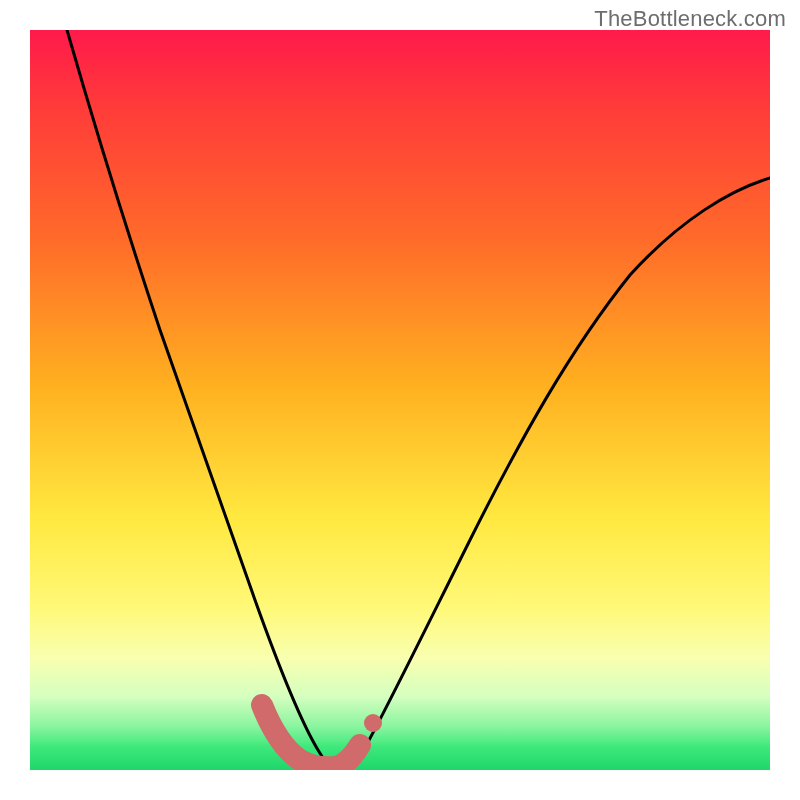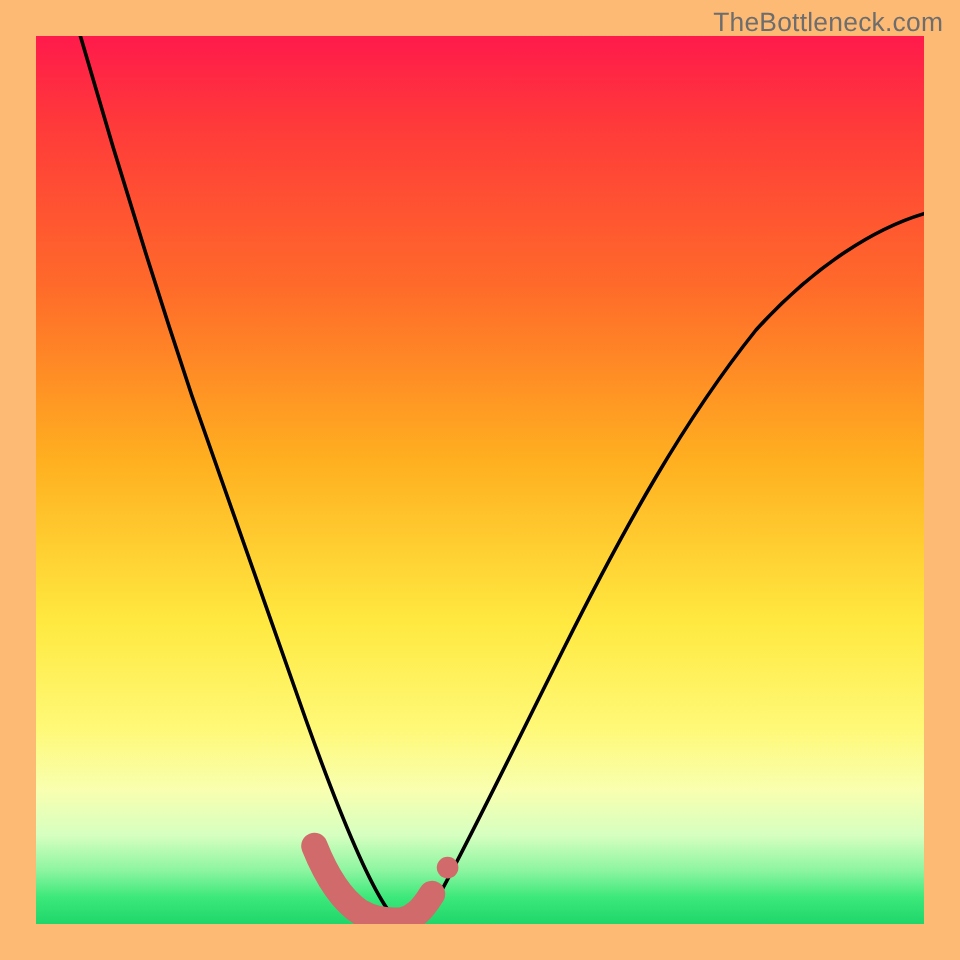--- a/index.html
+++ b/index.html
@@ -10,21 +10,21 @@
     background: #000;
     overflow: hidden;
     font-family: Arial, Helvetica, sans-serif;
   }
   .frame {
     position: absolute;
     left: 0;
     top: 0;
     width: 800px;
     height: 800px;
-    background: #fdba74;
+    background: #ffffff;
   }
   .plot-area {
     position: absolute;
     left: 30px;
     top: 30px;
     width: 740px;
     height: 740px;
     background: linear-gradient(
       to bottom,
       #ff1a4b 0%,

